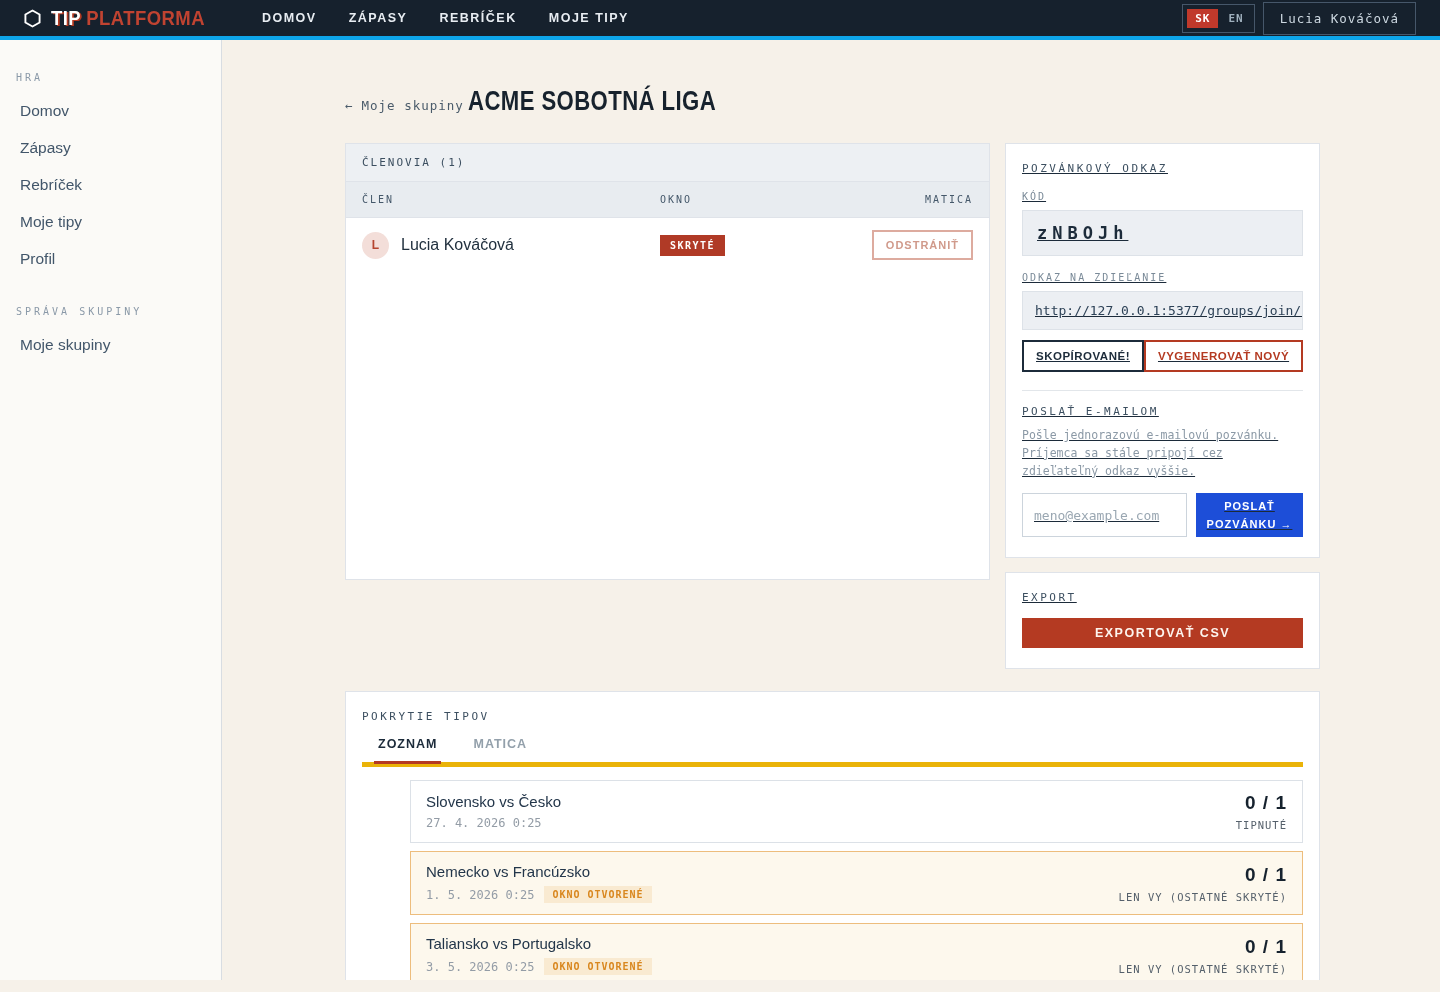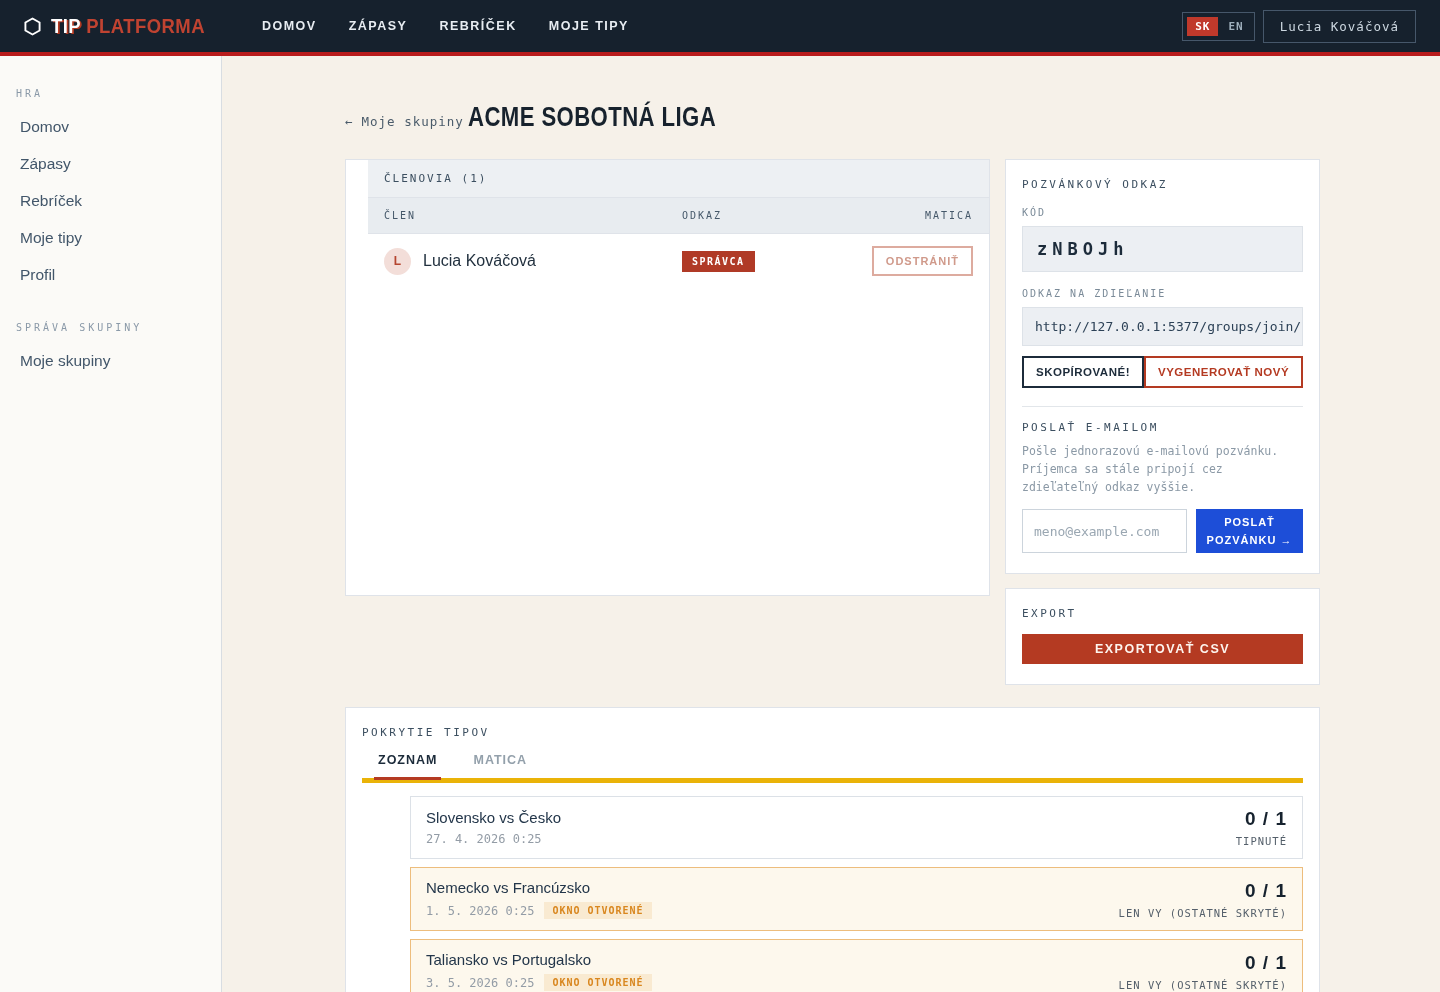--- a/index.html
+++ b/index.html
@@ -7,23 +7,23 @@
   body {
     font-family: "Liberation Sans", sans-serif;
     background: #f6f1e9;
     color: #1c2b3a;
     overflow: hidden;
   }
   .mono { font-family: "DejaVu Sans Mono", monospace; }
 
   
   .topbar {
-    height: 56px;
+    height: 40px;
     background: #16212d;
-    border-bottom: 4px solid #b91c1c;
+    border-bottom: 4px solid #0ea5e9;
     display: flex;
     align-items: center;
     padding: 16px 24px;
   }
   .brand { display:flex; align-items:center; gap:10px; margin-right:36px; }
   .brand-hex { display:flex; align-items:center; }
   .brand-text { font-size:21px; font-weight:800; letter-spacing:0.5px; display:inline-block; transform:scaleX(0.88); transform-origin:left; white-space:nowrap; }
   .brand-tip { color:#fff; text-shadow: 2px 1px 0 #b43a22; }
   .brand-platforma { color:#c04331; margin-left:6px; }
   .topnav { display:flex; gap:32px; flex:1; }
@@ -58,21 +58,21 @@
   
   .back-link { font-size:12.5px; color:#4a5b6a; letter-spacing:1px; cursor:pointer; display:inline-flex; gap:8px; }
   .page-title {
     margin-top:10px; font-size:27px; font-weight:800; color:#17222d;
     display:inline-block; transform:scaleX(0.82); transform-origin:left; white-space:nowrap;
     letter-spacing:0.5px;
   }
 
   
   .cols { display:flex; gap:15px; margin-top:26px; align-items:flex-start; }
-  .panel { background:#fff; border:1px solid #dfe3e9;padding-left:22px; }
+  .panel { background:#fff; border:1px solid #dfe3e9; }
 
   .members-panel { width:645px; min-height:437px; }
   .members-head {
     background:#edf0f3; border-bottom:1px solid #dfe3e9;
     padding:12px 16px; font-size:11px; letter-spacing:2px; color:#3c4f60;
   }
   .table-head {
     background:#e8ecf0; border-bottom:1px solid #dfe3e9;
     display:grid; grid-template-columns:298px 1fr auto; align-items:center;
     padding:12px 16px; font-size:10px; letter-spacing:2px; color:#45586a;
@@ -93,21 +93,21 @@
     display:inline-block; background:#b03a26; color:#fff;
     font-size:10px; font-weight:700; letter-spacing:1.5px; padding:5px 10px;
     justify-self:start;
   }
   .btn-remove {
     border:2px solid #ddab9f; color:#d09a8b; background:#fff;
     font-size:11px; font-weight:700; letter-spacing:1px; padding:7px 12px; cursor:pointer;
     font-family:"Liberation Sans",sans-serif;
   }
 
-  .right-col { width:315px; display:flex; flex-direction:column; gap:14px; }
+  .right-col { width:315px; display:flex; flex-direction:column; gap:14px;text-decoration:underline; }
   .invite-panel { padding:18px 16px 20px; }
   .panel-label { font-size:11px; letter-spacing:2.5px; color:#3c4f60; }
   .field-label { font-size:10px; letter-spacing:2px; color:#7a8a98; margin-top:16px; }
   .code-box {
     background:#eceff3; border:1px solid #dde2e8; margin-top:8px;
     padding:12px 14px; font-size:17px; font-weight:700; letter-spacing:5px; color:#1c2b3a;
   }
   .url-box {
     background:#eceff3; border:1px solid #dde2e8; margin-top:8px;
     padding:11px 12px; font-size:13px; color:#2c4156;
@@ -218,29 +218,29 @@
         <span>Moje skupiny</span>
       </div>
       <h1 class="page-title">ACME SOBOTNÁ LIGA</h1>
 
       <div class="cols">
 
         <section class="panel members-panel">
           <div class="members-head mono">ČLENOVIA (1)</div>
           <div class="table-head mono">
             <span>ČLEN</span>
-            <span>ODKAZ</span>
+            <span>OKNO</span>
             <span class="th-actions">MATICA</span>
           </div>
           <div class="member-row">
             <div class="member-cell">
               <span class="avatar">L</span>
               <span class="member-name">Lucia Kováčová</span>
             </div>
-            <span class="badge-role mono">SPRÁVCA</span>
+            <span class="badge-role mono">SKRYTÉ</span>
             <button class="btn-remove">ODSTRÁNIŤ</button>
           </div>
         </section>
 
         <div class="right-col">
           <section class="panel invite-panel">
             <div class="panel-label mono">POZVÁNKOVÝ ODKAZ</div>
             <div class="field-label mono">KÓD</div>
             <div class="code-box mono">zNBOJh</div>
             <div class="field-label mono">ODKAZ NA ZDIEĽANIE</div>

